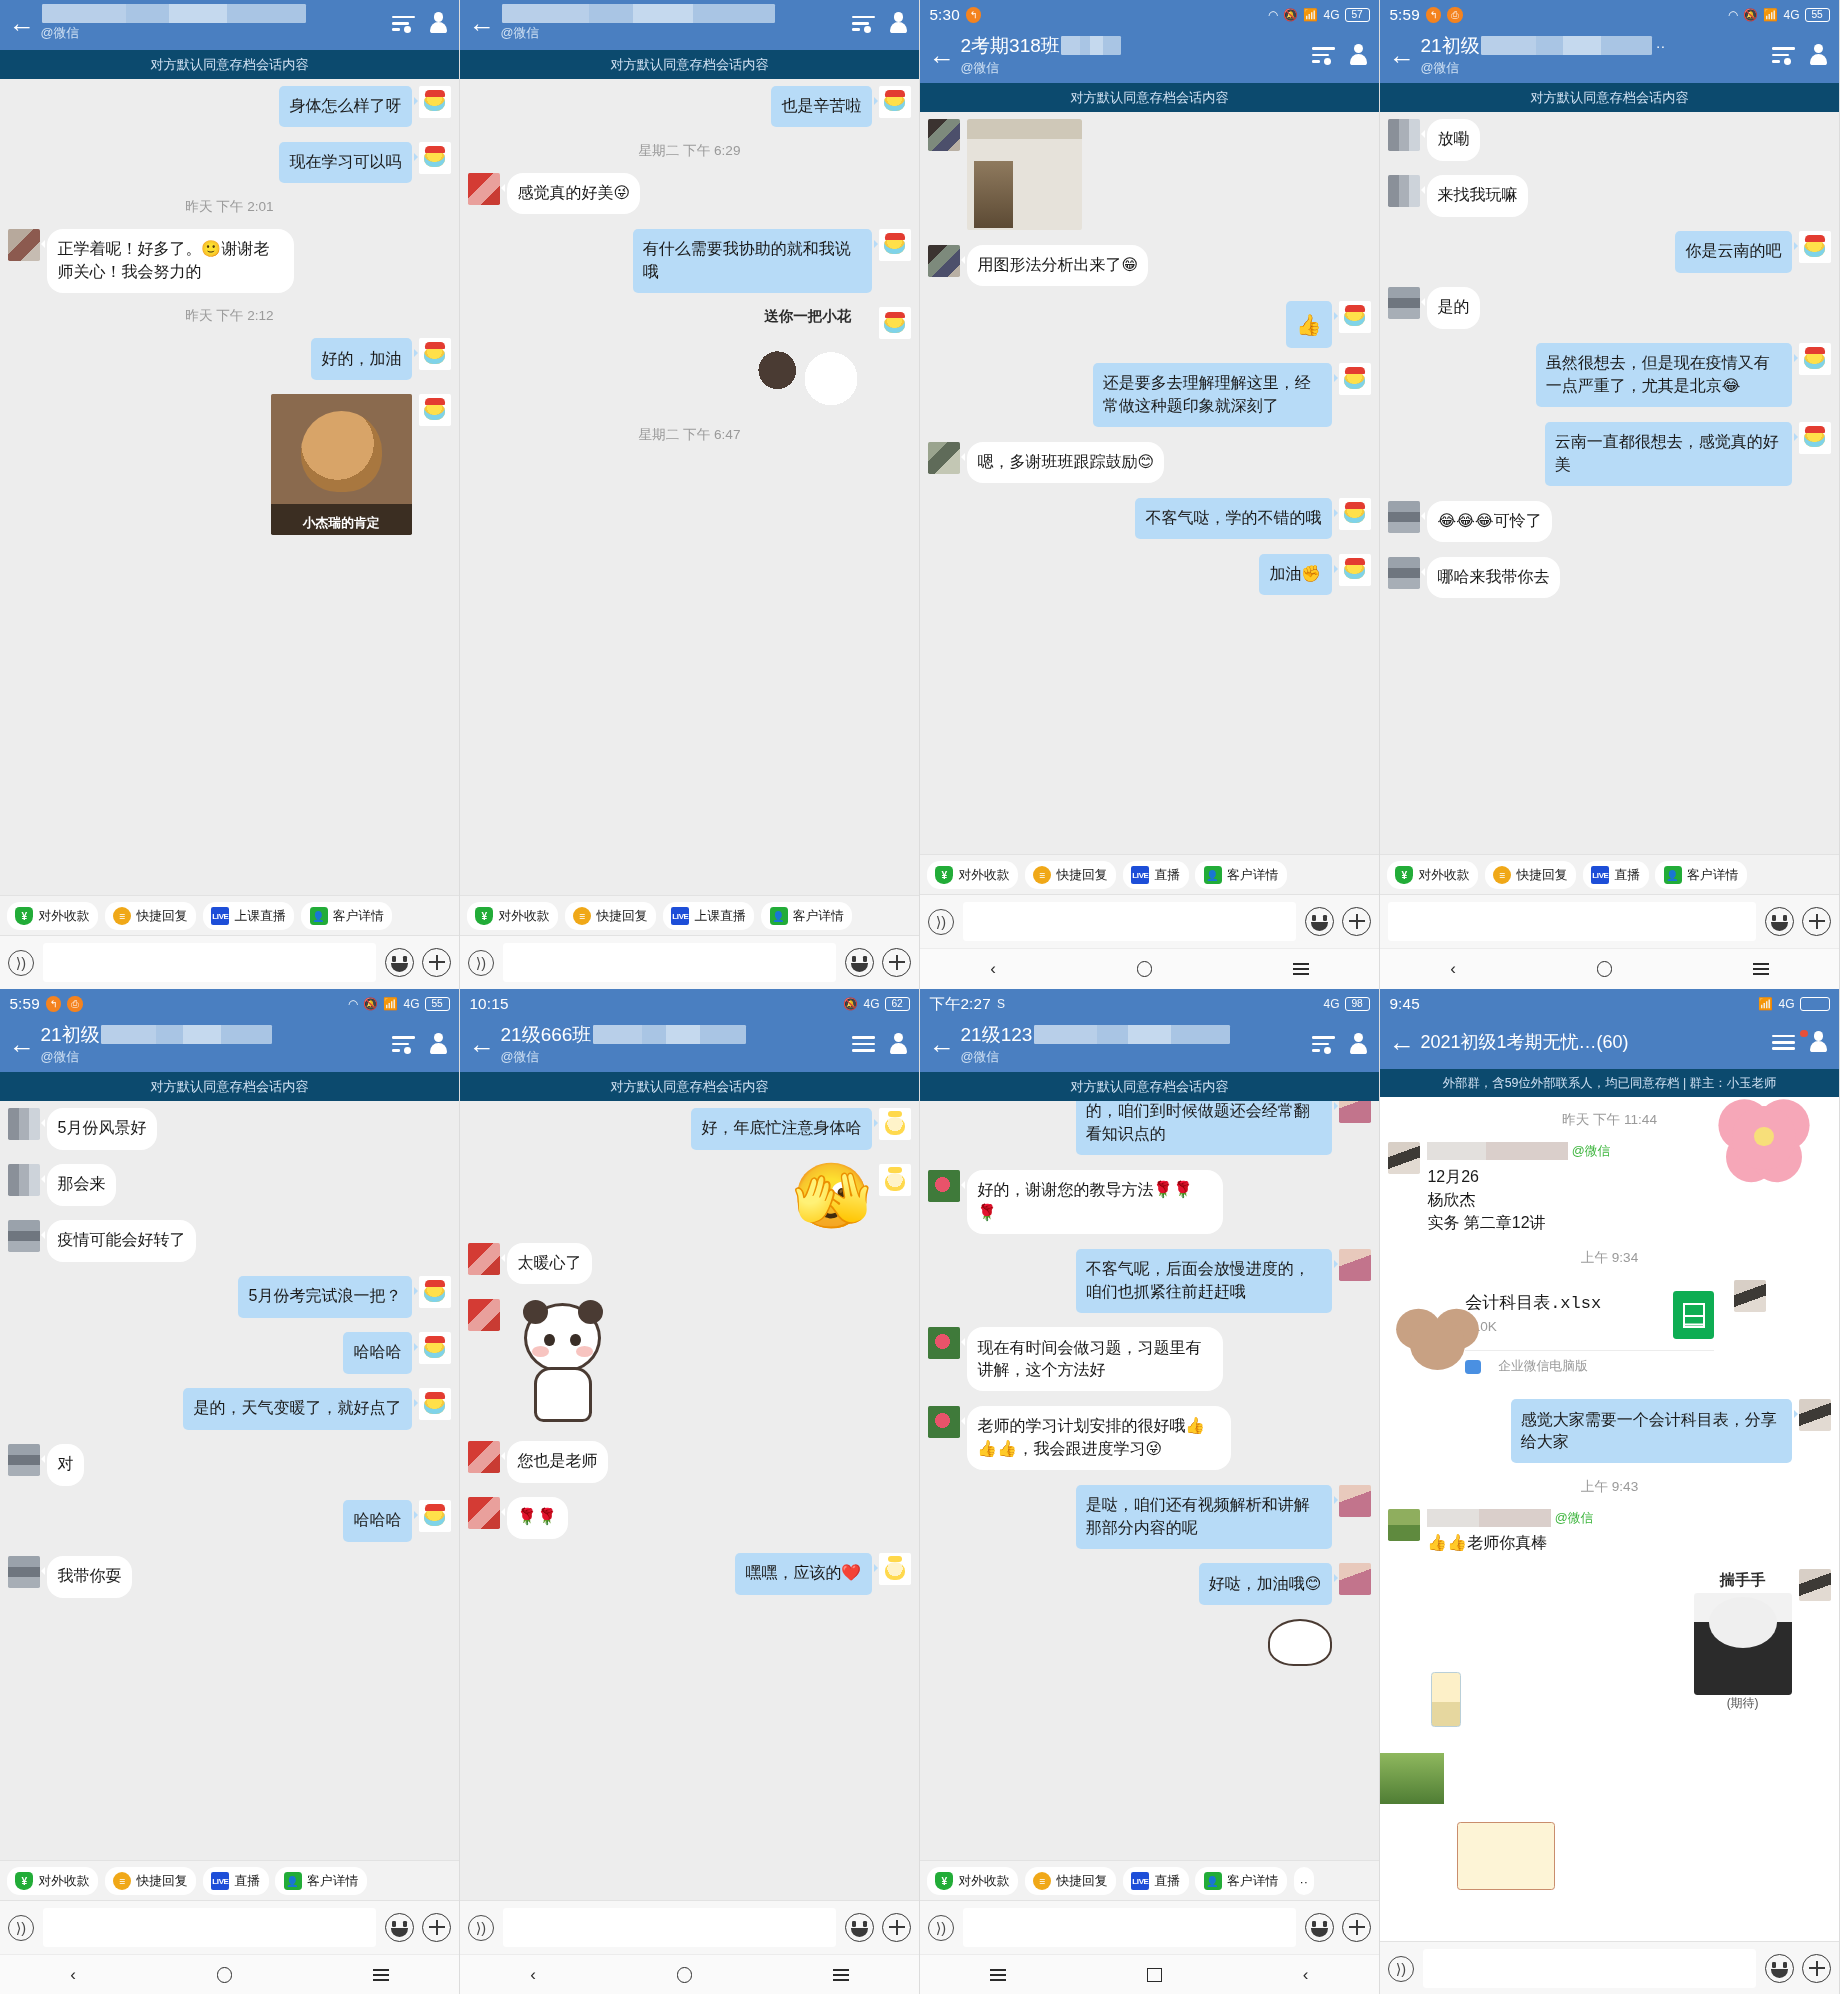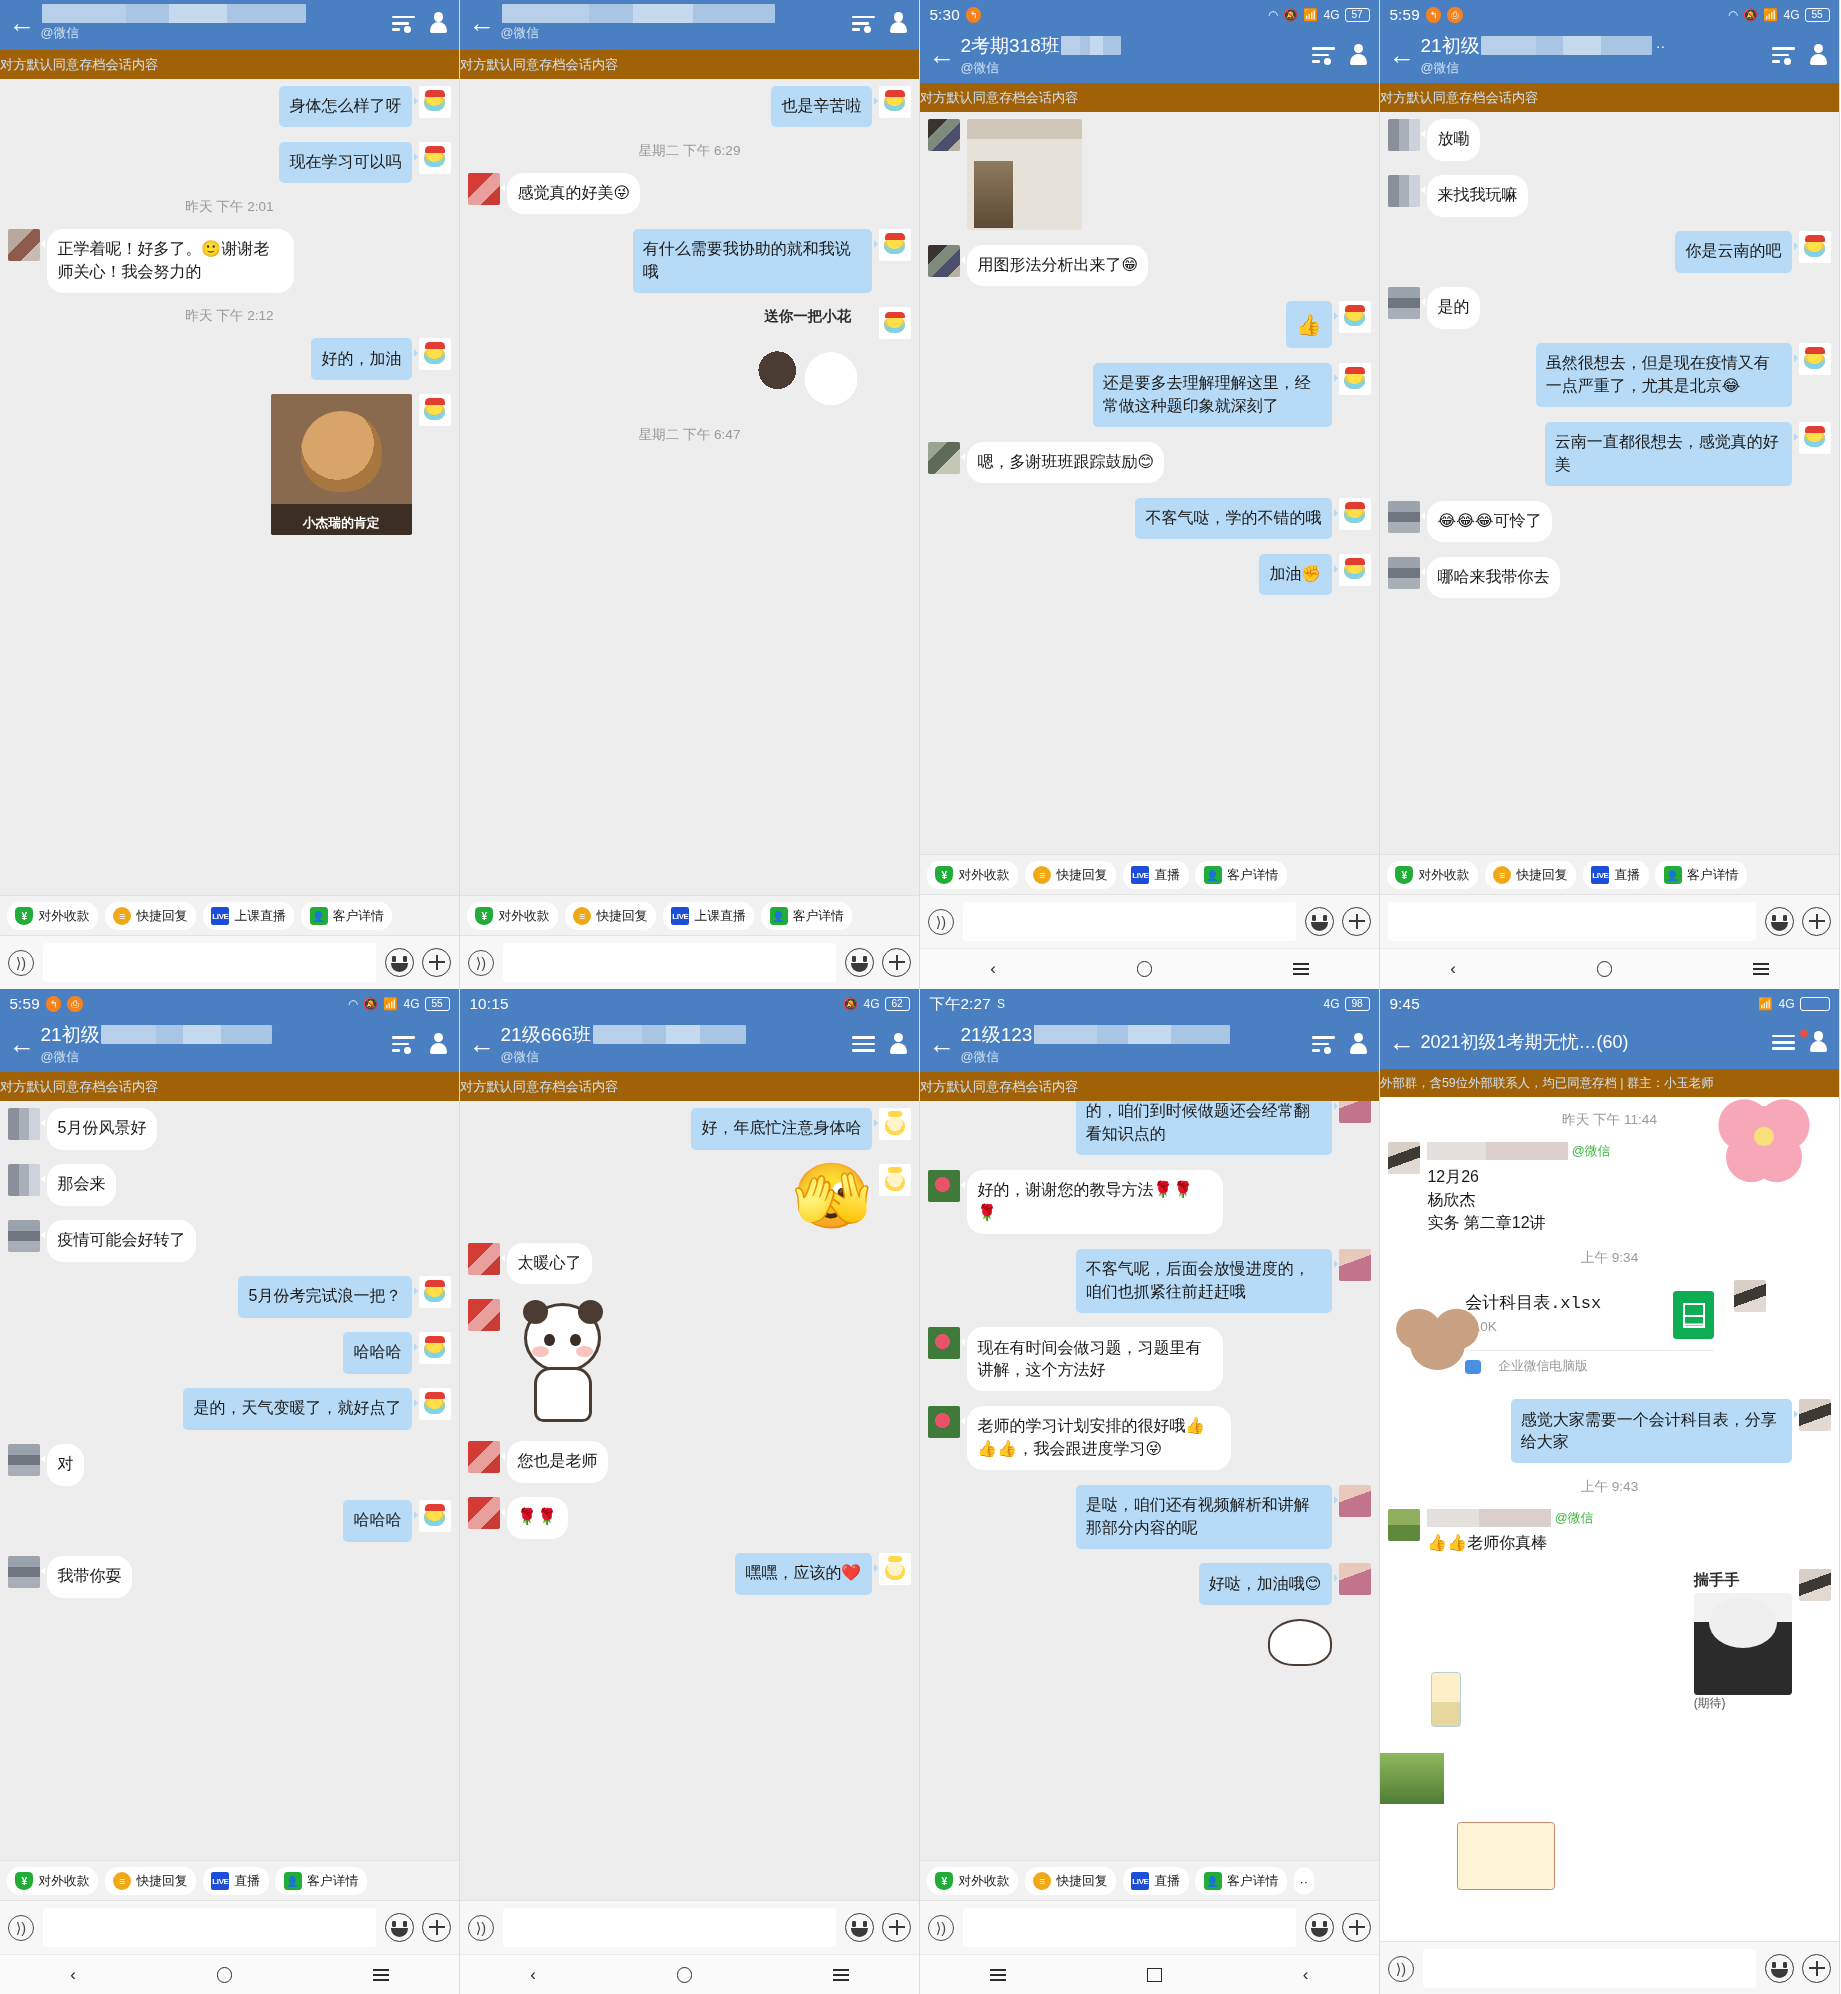--- a/index.html
+++ b/index.html
@@ -82,22 +82,22 @@
   .ic-menu .knob { position:absolute; right: 3.4px; top: 11.5px; width: 6.8px; height: 6.8px; border-radius: 50%; background:#fff;}
   .ic-menu.plain i:nth-child(1),.ic-menu.plain i:nth-child(2),.ic-menu.plain i:nth-child(3){width:23px;}
   .ic-person {
     width: 19px; height: 22px; position: relative;
   }
   .ic-person::before { content:""; position:absolute; left: 4.7px; top:0; width: 9.4px; height: 9.4px; border-radius:50%; background:#fff;}
   .ic-person::after { content:""; position:absolute; left: 0.9px; top: 10.2px; width: 17px; height: 11px; border-radius: 8.5px 8.5px 2.6px 2.6px; background:#fff;}
   .red-dot { position:absolute; right: 20.5px; top: -1.7px; width: 7.7px; height: 7.7px; border-radius: 50%; background:#e8503a; }
   
   .archive {
-    background: #a16207; color: #cfe0f2;
-    font-size: 13.2px;
+    background: #0c4a6e; color: #cfe0f2;
+    text-align: center; font-size: 13.2px;
     padding: 5.5px 0; flex: 0 0 auto;
   }
   .archive.wide { font-size: 12.4px; }
   
   .msgs {
     flex: 1 1 auto; padding: 6.8px 7.7px 3.4px 7.7px;
     overflow: hidden; position: relative;
     background: #ededed;
   }
   .msgs.white { background: #fff; }
@@ -1027,21 +1027,21 @@
           <div style="display:flex;align-items:center">
             <div class="nmblur" style="width:124px"></div>
             <span class="wx">@微信</span>
           </div>
           <div class="lines">
             <div>👍👍老师你真棒</div>
           </div>
         </div>
       </div>
       <div class="row out">
-        <div class="bubble plain" style="margin-right:7.7px">
+        <div class="bubble plain" style="text-align:center;margin-right:7.7px">
           <div style="font-size:15.3px;color:#2b2b2b;font-weight:600">揣手手</div>
           <div style="width:98px;height:102px;background:linear-gradient(180deg,#f2f2f2 0 28%,#2b2b2b 28% 100%);border-radius:3.4px;position:relative;margin-top:2.6px">
             <div style="position:absolute;left:15px;top:3.4px;width:68px;height:51px;background:#efefef;border-radius:50%"></div>
           </div>
           <div style="font-size:12px;color:#555">(期待)</div>
         </div>
         <div class="avatar photo-girl"></div>
       </div>
     </div>
     <div class="inputbar">

